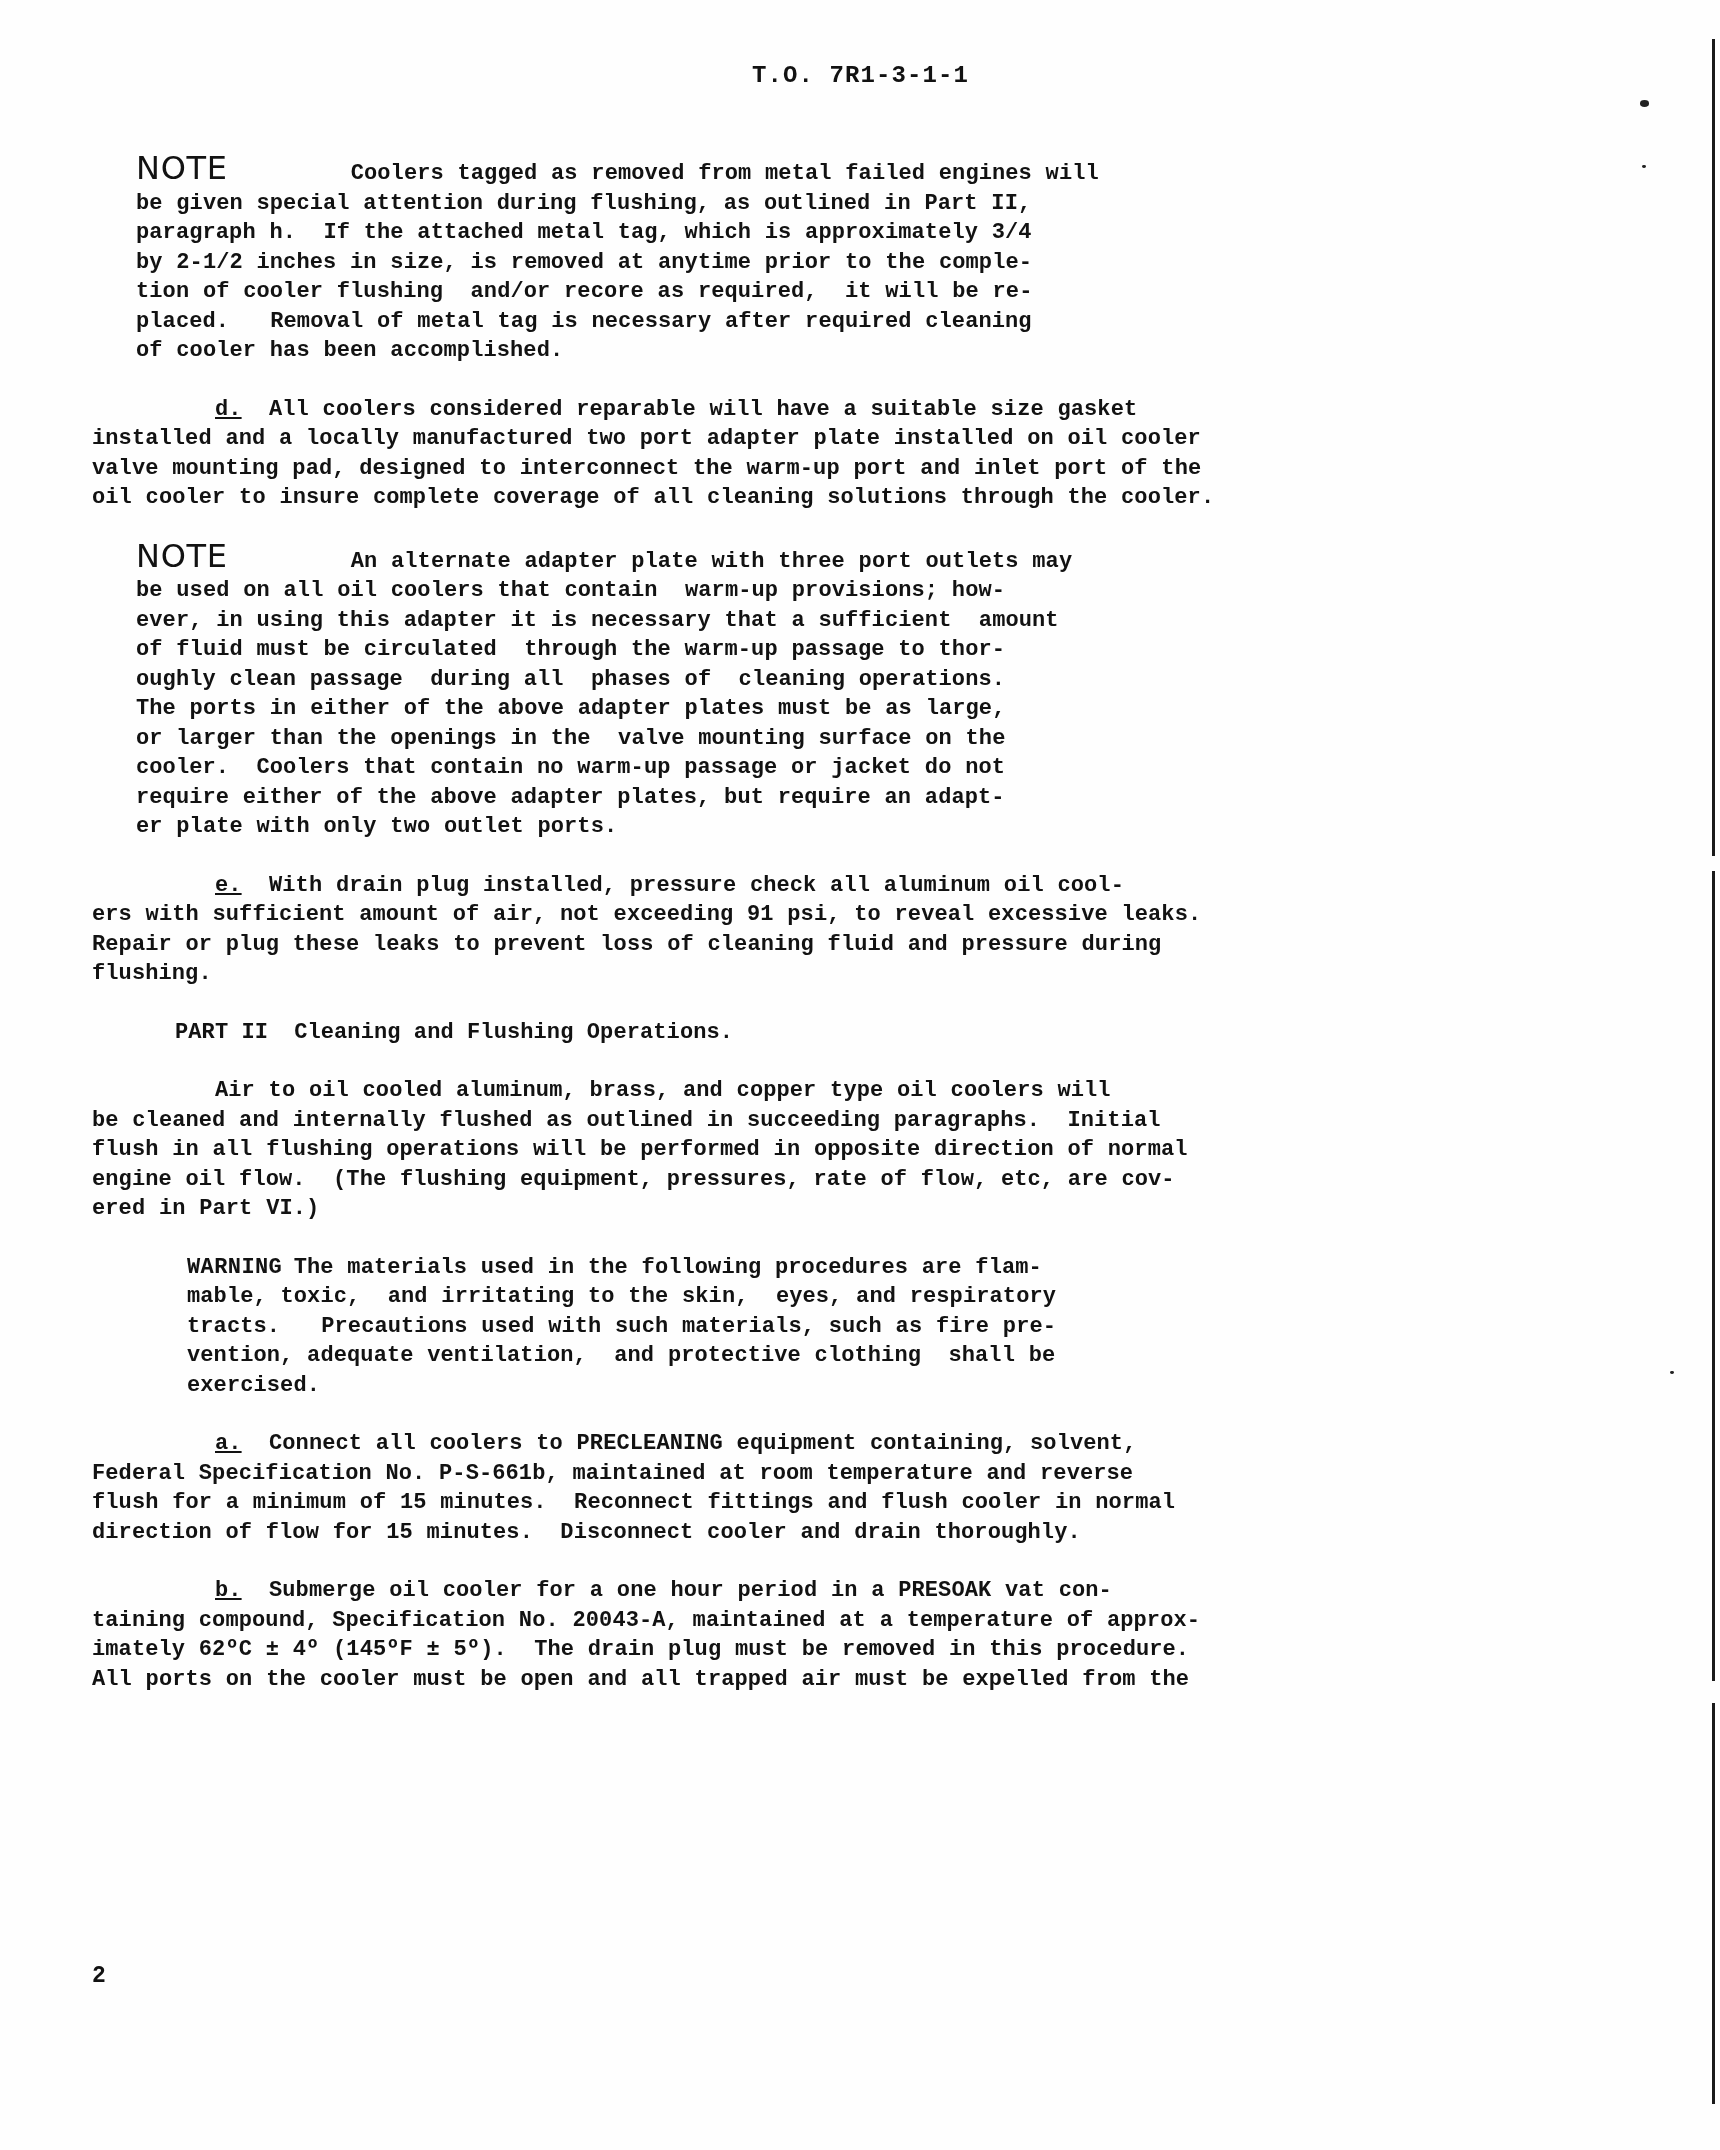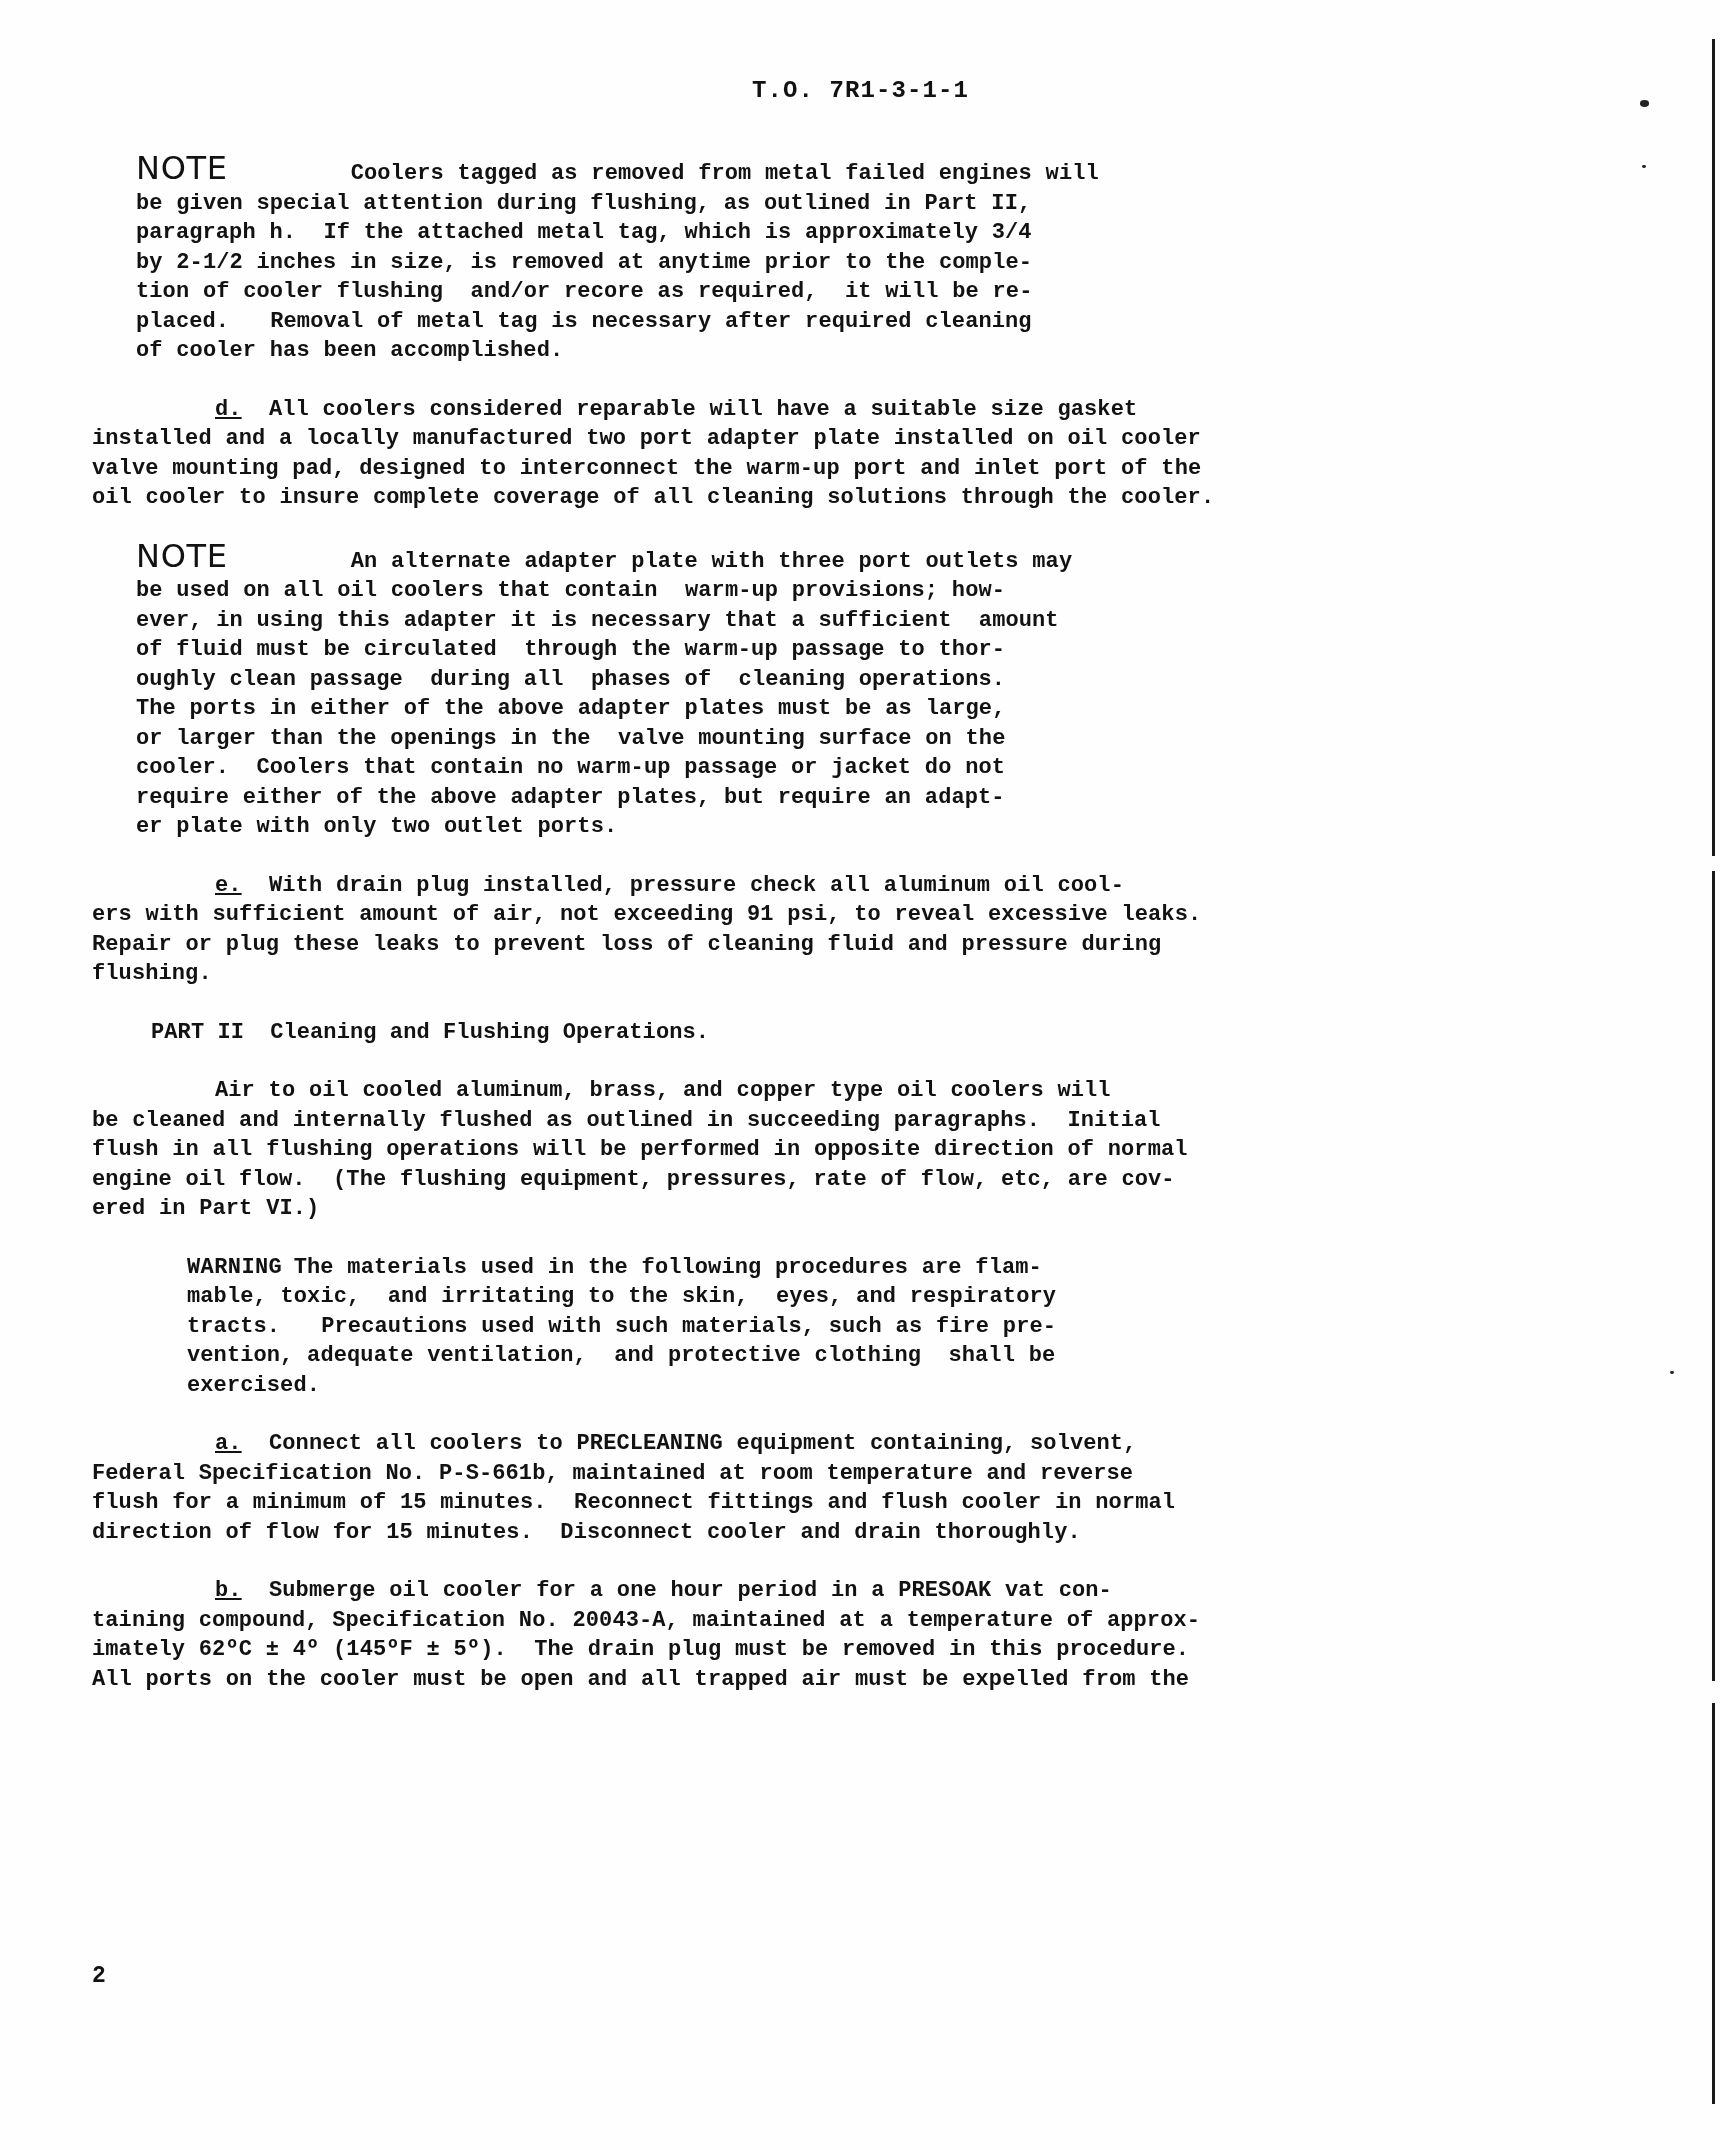--- a/index.html
+++ b/index.html
@@ -36,21 +36,21 @@
   .scan-edge.c { top: 1703px; height: 401px; }
 
   .speck {
     position: absolute;
     background: #222;
     border-radius: 50%;
   }
 
   .header {
     position: absolute;
-    top: 77px;
+    top: 62px;
     left: 0;
     width: 100%;
     text-align: center;
     font-size: 24px;
     font-weight: bold;
     letter-spacing: 1.1px;
   }
 
   .body-col {
     position: absolute;
@@ -84,21 +84,21 @@
 
   .para {
     width: 1416px;
   }
 
   .indent-head { display: inline-block; width: 123px; }
 
   .ul { text-decoration: underline; text-underline-offset: 2.2px; }
 
   .part-head {
-    margin-left: 59px;
+    margin-left: 83px;
     font-size: 22px;
     font-weight: bold;
     line-height: 29.5px;
     letter-spacing: 0.1px;
   }
   .part-head .gap { display: inline-block; width: 26px; }
 
   .warn-block {
     margin-left: 95px;
     width: 1233px;

